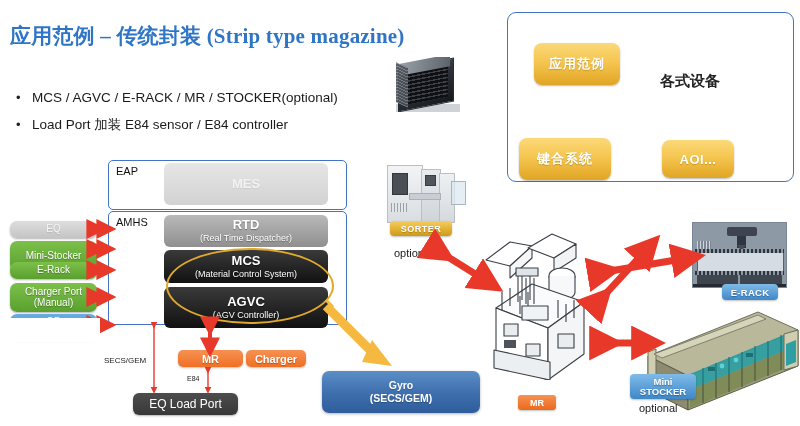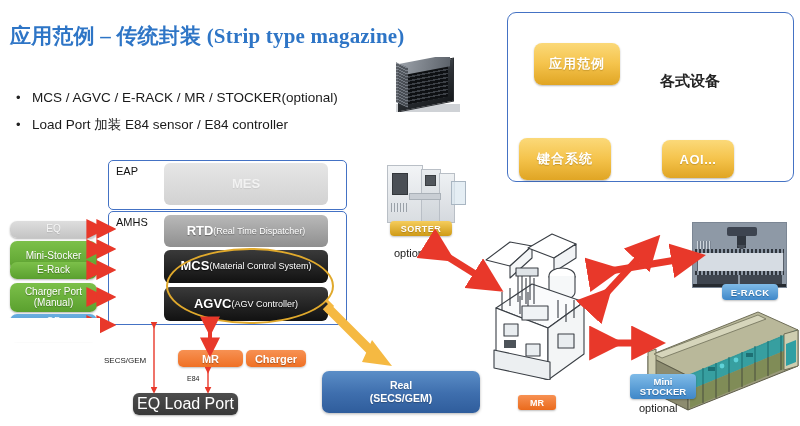--- a/index.html
+++ b/index.html
@@ -63,44 +63,44 @@
 
   
   #eap-frame{left:108px;top:160px;width:237px;height:48px;border:1.4px solid #4472C4;
     border-radius:5px;background:#fff;}
   #amhs-frame{left:108px;top:211px;width:237px;height:112px;border:1.4px solid #4472C4;
     border-radius:5px;background:#fff;}
   .frame-title{position:absolute;font-size:11px;color:#111;font-weight:normal;}
   #eap-title{left:116px;top:165px;}
   #amhs-title{left:116px;top:216px;}
 
-  .sysbox{position:absolute;border-radius:6px;display:flex;flex-direction:row;
+  .sysbox{position:absolute;border-radius:6px;display:flex;flex-direction:column;
     align-items:center;justify-content:center;text-align:center;color:#fff;line-height:1.15;}
   .sysbox .t1{font-size:13px;font-weight:bold;}
   .sysbox .t2{font-size:9px;}
   #box-mes{left:164px;top:163px;width:164px;height:42px;
     background:linear-gradient(180deg,#e6e6e6,#d2d2d2);color:#f2f2f2;
     text-shadow:0 1px 1px rgba(0,0,0,.08);}
   #box-rtd{left:164px;top:215px;width:164px;height:32px;
     background:linear-gradient(180deg,#b9b9b9,#8f8f8f);text-shadow:0 1px 1px rgba(0,0,0,.35);}
   #box-mcs{left:164px;top:250px;width:164px;height:33px;
     background:linear-gradient(180deg,#3a3a3a,#111);text-shadow:0 1px 1px rgba(0,0,0,.6);}
-  #box-agvc{left:164px;top:287px;width:164px;height:34px;
+  #box-agvc{left:164px;top:287px;width:164px;height:41px;
     background:linear-gradient(180deg,#3a3a3a,#111);text-shadow:0 1px 1px rgba(0,0,0,.6);}
   #highlight-ellipse{left:166px;top:248px;width:164px;height:72px;
     border:2px solid #E0A92C;border-radius:50%;}
 
   
   .orange-box{position:absolute;border-radius:5px;background:linear-gradient(180deg,#f79153,#ef7024);
     color:#fff;font-size:11px;font-weight:bold;display:flex;align-items:center;justify-content:center;
     text-shadow:0 1px 1px rgba(0,0,0,.3);box-shadow:0 1px 2px rgba(0,0,0,.25);}
   #box-mr{left:178px;top:350px;width:65px;height:17px;}
   #box-charger{left:246px;top:350px;width:60px;height:17px;}
   #box-eq-load-port{left:133px;top:393px;width:105px;height:22px;border-radius:6px;
-    background:linear-gradient(180deg,#4d4d4d,#383838);color:#fff;font-size:16px;
+    background:linear-gradient(180deg,#4d4d4d,#383838);color:#fff;font-size:12px;
     display:flex;align-items:center;justify-content:center;box-shadow:0 1px 2px rgba(0,0,0,.3);}
   #label-secs-gem{left:104px;top:356px;font-size:8px;color:#1a1a1a;}
   #label-e84{left:187px;top:375px;font-size:7px;color:#1a1a1a;}
 
   
   #box-gyro{left:322px;top:371px;width:158px;height:42px;border-radius:7px;
     background:linear-gradient(180deg,#5b8ec7 0%,#3f6fae 52%,#2f5d9c 100%);
     color:#fff;font-size:10.5px;font-weight:bold;display:flex;flex-direction:column;
     align-items:center;justify-content:center;text-align:center;line-height:1.25;
     box-shadow:0 1px 3px rgba(0,0,0,.3);text-shadow:0 1px 1px rgba(0,0,0,.25);}
@@ -199,21 +199,21 @@
 </div>
 <div class="abs" id="highlight-ellipse"></div>
 
 <div class="orange-box" id="box-mr">MR</div>
 <div class="orange-box" id="box-charger">Charger</div>
 <div class="abs" id="box-eq-load-port">EQ Load Port</div>
 <div class="abs" id="label-secs-gem">SECS/GEM</div>
 <div class="abs" id="label-e84">E84</div>
 
 <div class="abs" id="box-gyro">
-  <span>Real</span>
+  <span>Gyro</span>
   <span>(SECS/GEM)</span>
 </div>
 
 <div class="abs" id="sorter-photo">
   <div class="srt" style="left:4px;top:2px;width:34px;height:56px;background:linear-gradient(180deg,#f2f4f6,#d9dde1);"></div>
   <div class="srt" style="left:38px;top:6px;width:18px;height:52px;background:linear-gradient(180deg,#e9ecef,#cfd4d9);"></div>
   <div class="srt" style="left:56px;top:10px;width:14px;height:48px;background:linear-gradient(180deg,#eef1f3,#d5d9de);"></div>
   <div class="srt" style="left:68px;top:18px;width:13px;height:22px;background:rgba(220,232,240,.75);border-color:#a9b6c2;"></div>
   <div class="srt" style="left:9px;top:10px;width:14px;height:20px;background:#4a4f55;border-color:#33373b;"></div>
   <div class="srt" style="left:42px;top:12px;width:9px;height:9px;background:#51565c;border-color:#3a3e42;"></div>

